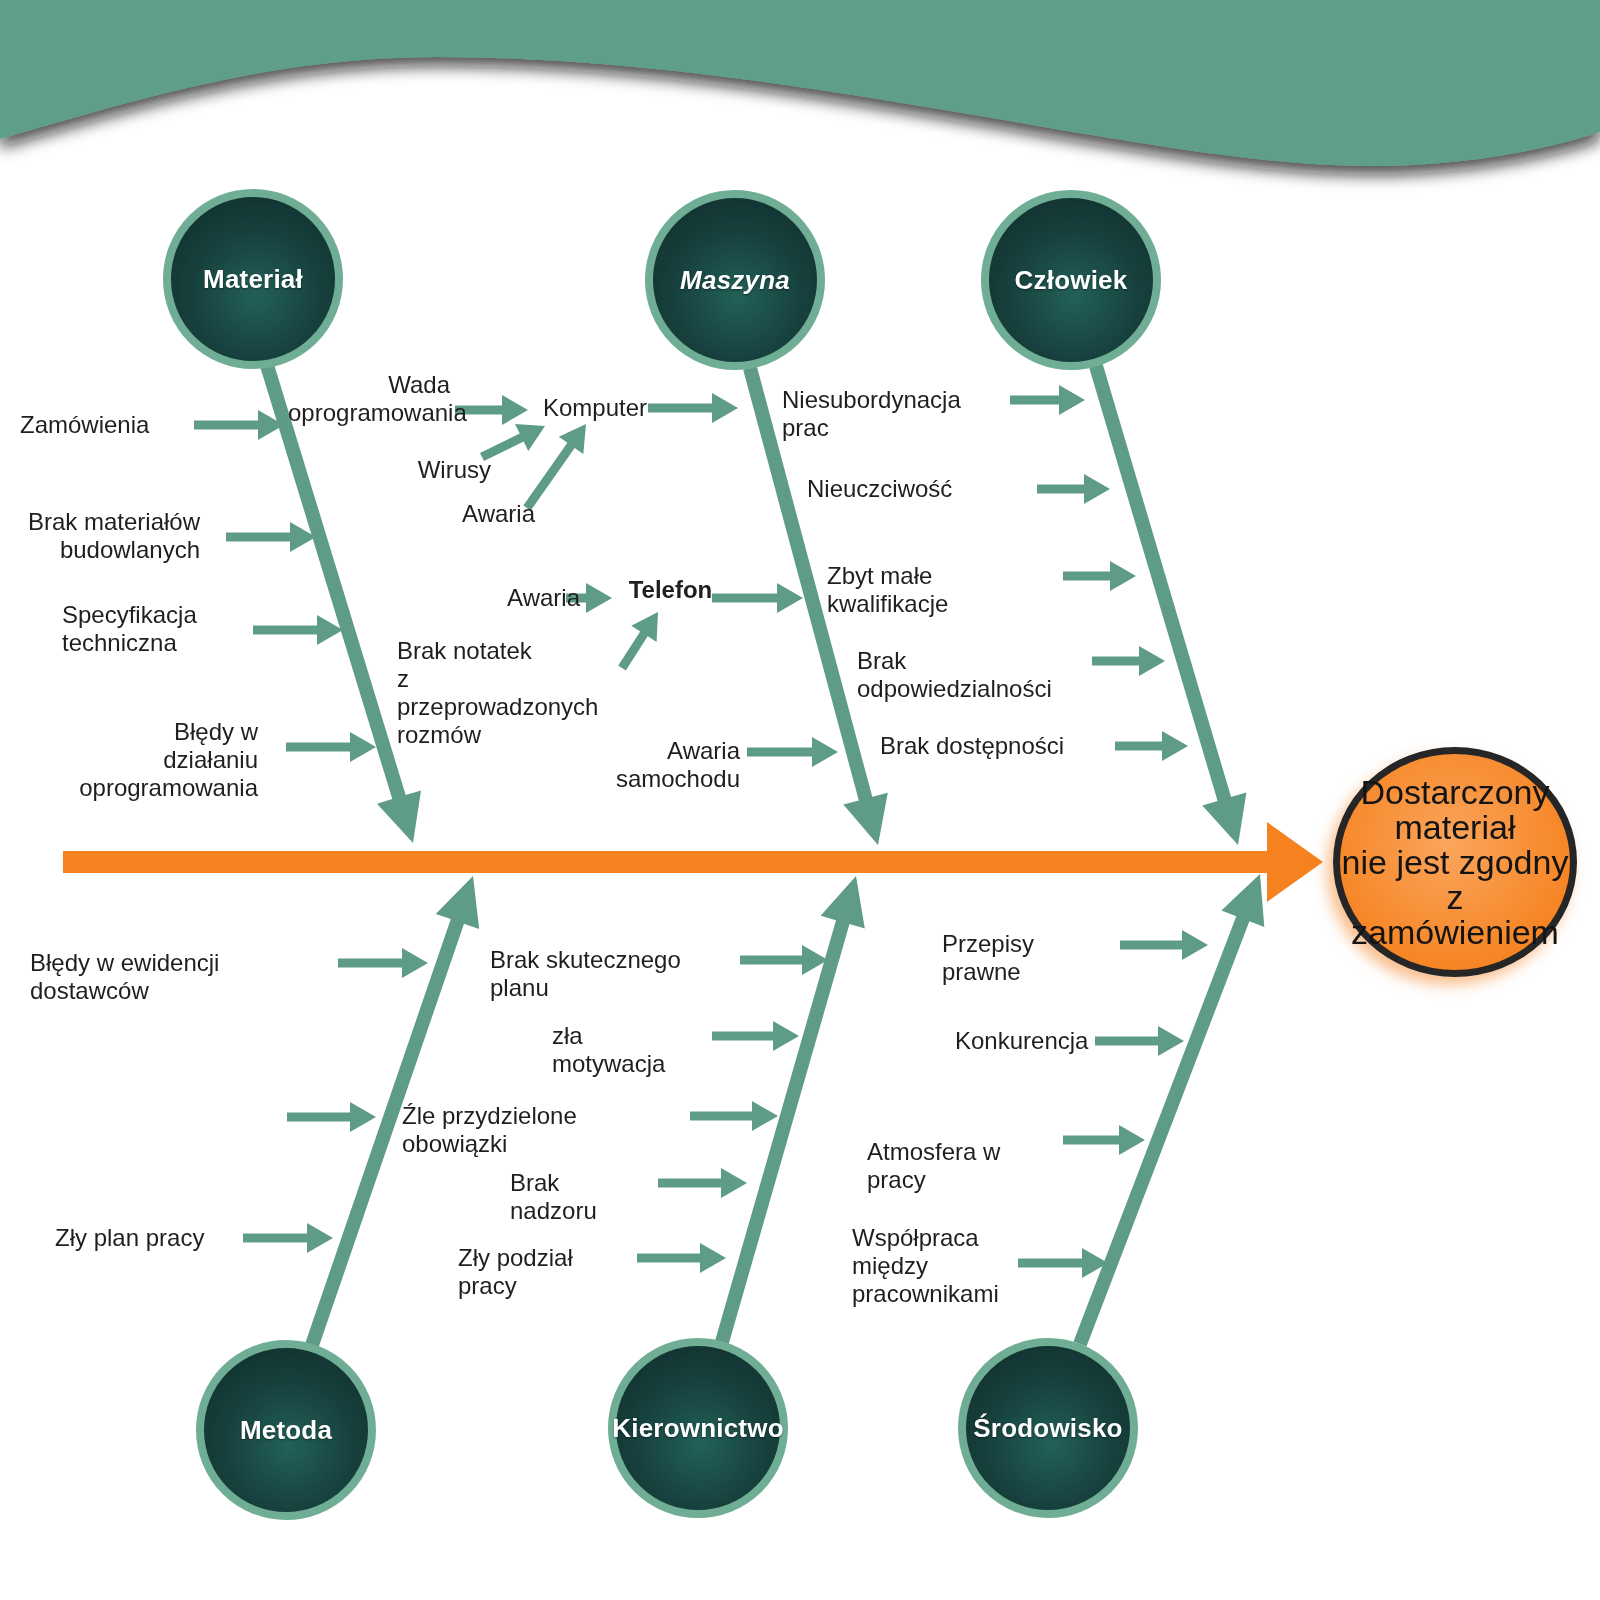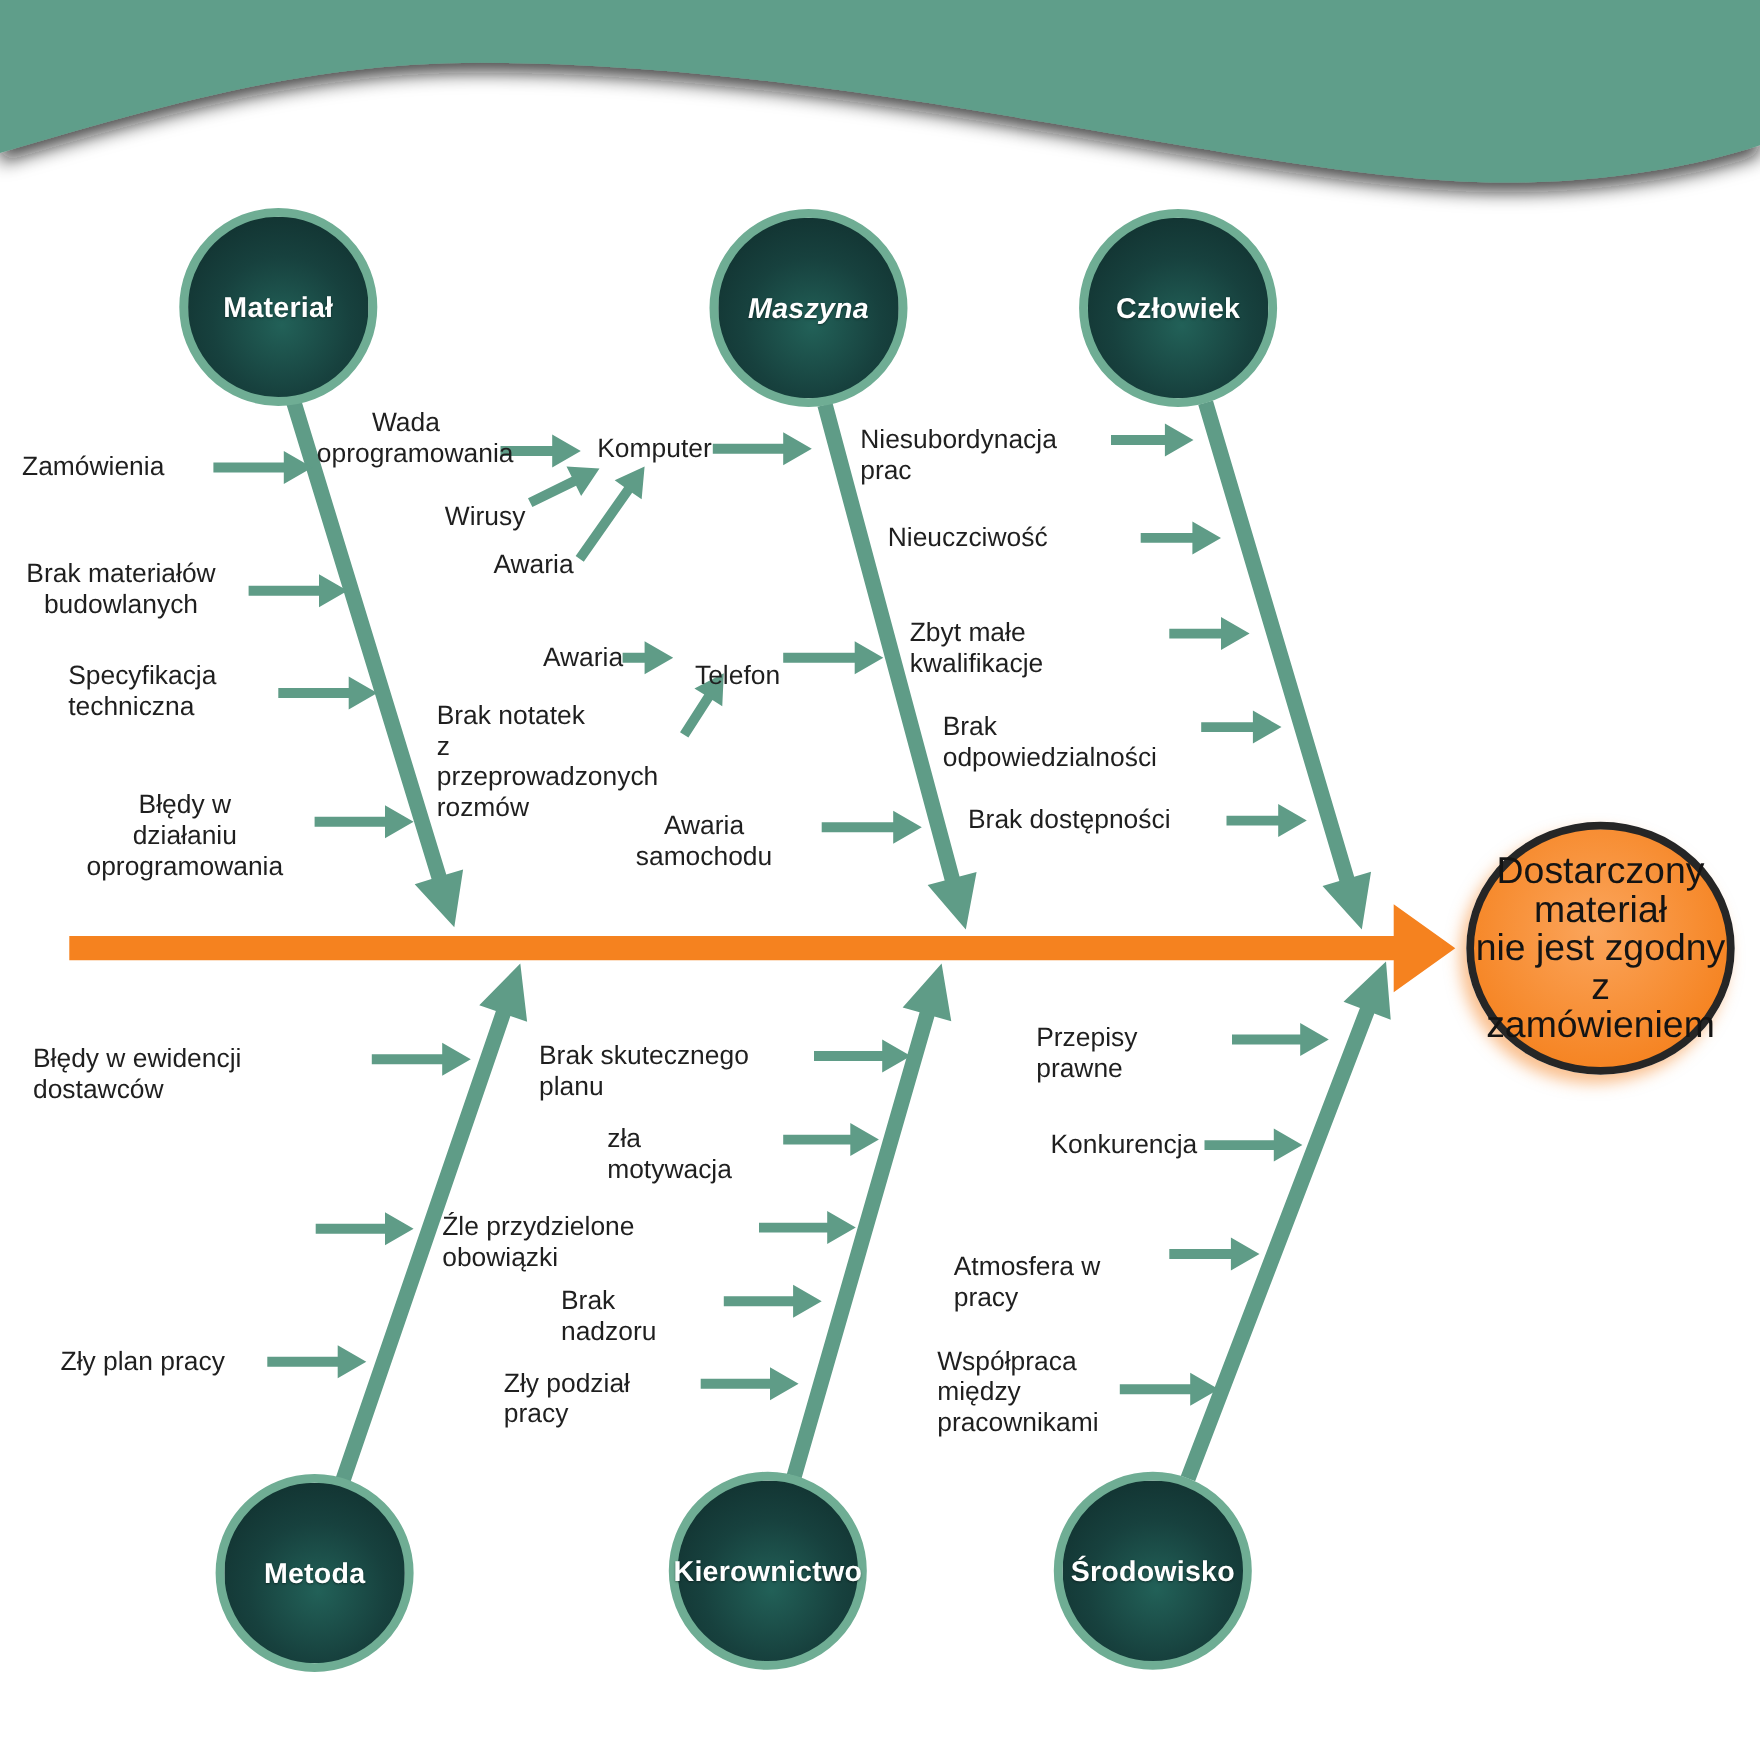--- a/index.html
+++ b/index.html
@@ -29,21 +29,21 @@
     display:flex;align-items:center;justify-content:center;
   }
   .cat-label{
     color:#fff;font-weight:700;font-size:26px;letter-spacing:.2px;
     text-shadow:0 1px 2px rgba(0,0,0,.45);white-space:nowrap;
   }
   .cause{
     position:absolute;font-size:24px;line-height:28px;white-space:pre-line;
   }
   .r{text-align:left;}
-  .c{text-align:center;}
+  .c{text-align:right;}
   .l{text-align:center;}
   #effect-circle{
     position:absolute;left:1333px;top:747px;width:244px;height:230px;border-radius:50%;
     border:7px solid var(--effect-border);box-sizing:border-box;
     background:radial-gradient(circle at 48% 42%, var(--effect-light) 0%, var(--effect-main) 78%);
     box-shadow:-6px 8px 14px rgba(245,130,31,.5);
     display:flex;align-items:center;justify-content:center;
   }
   #effect-label{
     font-size:34px;line-height:35px;text-align:center;white-space:pre-line;color:#141414;
@@ -135,21 +135,21 @@
 techniczna</div>
   <div class="cause c" style="left:78px;top:718px;width:180px;">Błędy w działaniu
 oprogramowania</div>
 
   <div class="cause c" style="left:288px;top:371px;width:162px;">Wada
 oprogramowania</div>
   <div class="cause l" style="left:540px;top:394px;width:110px;">Komputer</div>
   <div class="cause c" style="left:391px;top:456px;width:100px;">Wirusy</div>
   <div class="cause c" style="left:435px;top:500px;width:100px;">Awaria</div>
   <div class="cause c" style="left:480px;top:584px;width:100px;">Awaria</div>
-  <div class="cause l" style="left:623px;top:601px;width:95px;">Telefon</div>
+  <div class="cause l" style="left:623px;top:576px;width:95px;font-weight:bold;">Telefon</div>
   <div class="cause r" style="left:397px;top:637px;width:220px;">Brak notatek
 z przeprowadzonych
 rozmów</div>
   <div class="cause c" style="left:540px;top:737px;width:200px;">Awaria samochodu</div>
 
   <div class="cause r" style="left:782px;top:386px;width:220px;">Niesubordynacja prac</div>
   <div class="cause r" style="left:807px;top:475px;width:220px;">Nieuczciwość</div>
   <div class="cause r" style="left:827px;top:562px;width:230px;">Zbyt małe kwalifikacje</div>
   <div class="cause r" style="left:857px;top:647px;width:230px;">Brak odpowiedzialności</div>
   <div class="cause r" style="left:880px;top:732px;width:230px;">Brak dostępności</div>

